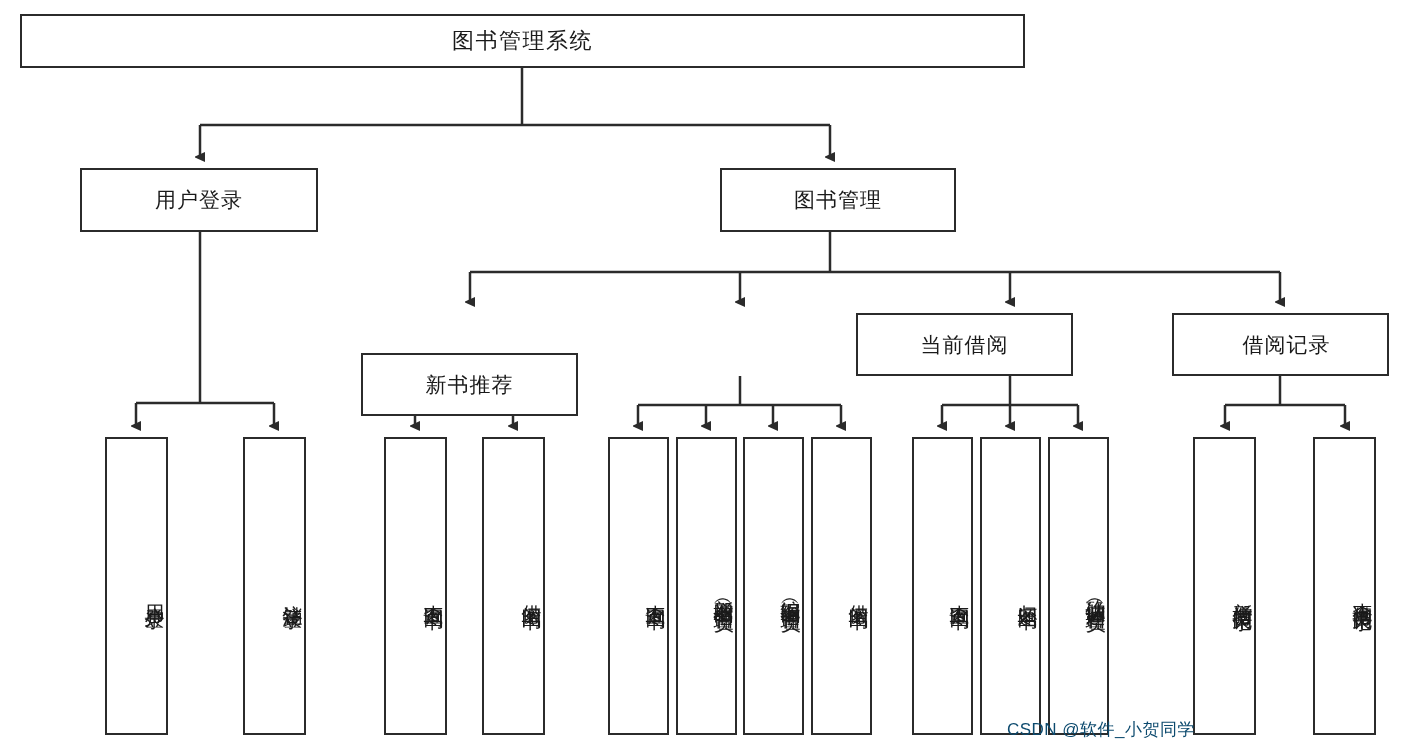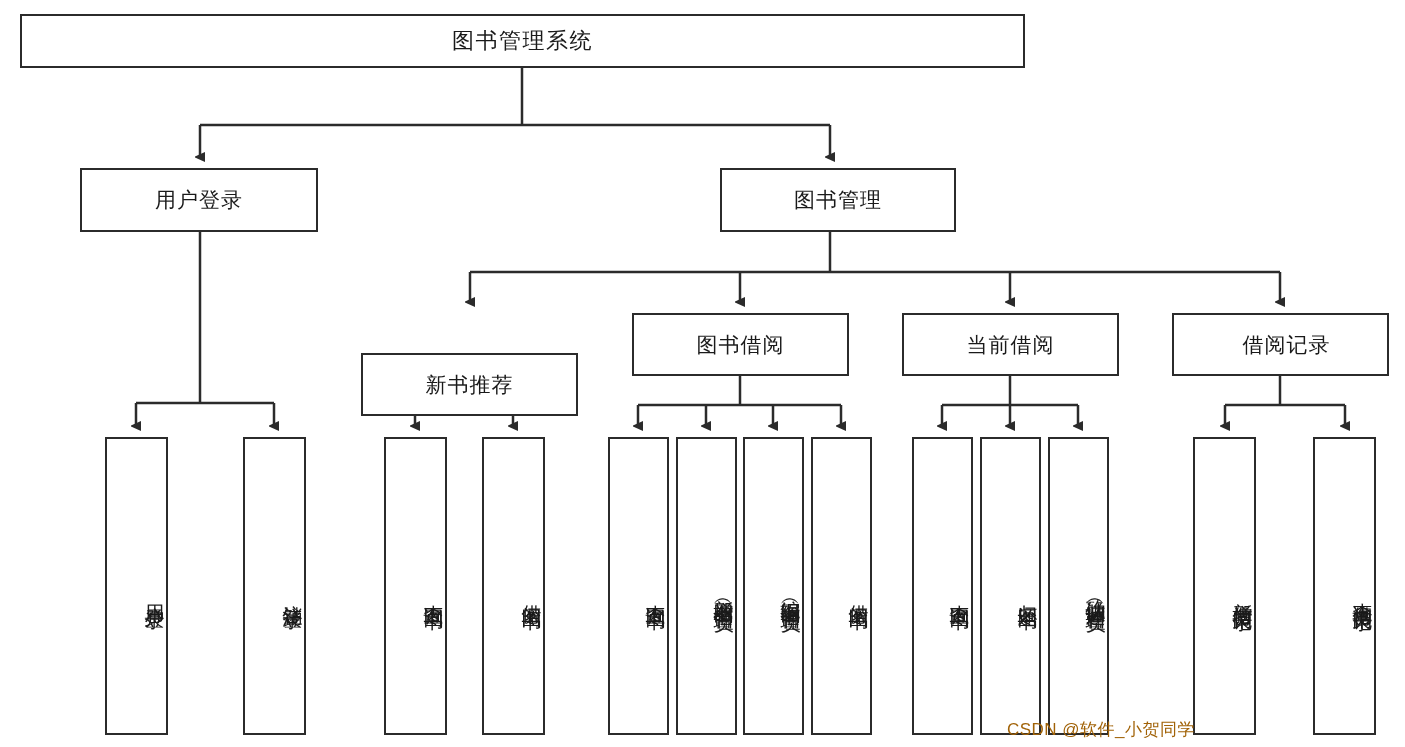--- a/index.html
+++ b/index.html
@@ -10,21 +10,21 @@
   .node{position:absolute;box-sizing:border-box;background:#ffffff;
         border:2.5px solid #2b2b2b;display:flex;align-items:center;
         justify-content:center;color:#1a1a1a;}
   .node.h{font-size:21px;letter-spacing:1px;}
   .node.root{font-size:22px;letter-spacing:1.5px;}
   .node.v{writing-mode:vertical-rl;text-orientation:upright;
           font-size:20px;letter-spacing:2px;line-height:1.18;
           padding-top:14px;align-items:flex-start;justify-content:center;}
   .node.v .txt{writing-mode:vertical-rl;text-orientation:upright;}
   .watermark{position:absolute;right:8px;bottom:6px;font-size:17px;
-             color:#a16207;letter-spacing:.5px;white-space:nowrap;}
+             color:#0c4a6e;letter-spacing:.5px;white-space:nowrap;}
 </style>
 </head>
 <body>
 
 <div id="canvas">
 
   <svg id="wires" viewBox="0 0 1405 747">
     <defs>
       <marker id="arrow" markerWidth="10" markerHeight="10" refX="5" refY="5" orient="auto" markerUnits="userSpaceOnUse">
         <path d="M0,0 L10,0 L5,11 z" fill="#2b2b2b"></path>
@@ -81,24 +81,21 @@
   <div class="node h" style="left:80px;top:168px;width:238px;height:64px;">
     <span class="txt">用户登录</span>
   </div>
   <div class="node h" style="left:720px;top:168px;width:236px;height:64px;">
     <span class="txt">图书管理</span>
   </div>
 
   <div class="node h" style="left:361px;top:313px;width:217px;height:63px;margin-top:40px;">
     <span class="txt">新书推荐</span>
   </div>
-  <div class="node h" style="left:632px;top:313px;width:217px;height:63px;">
-    <span class="txt">图书借阅</span>
-  </div>
-  <div class="node h" style="left:902px;top:313px;width:217px;height:63px;">
+  <div class="node h" style="left:856px;top:313px;width:217px;height:63px;">
     <span class="txt">当前借阅</span>
   </div>
   <div class="node h" style="left:1172px;top:313px;width:217px;height:63px;padding-left:12px;">
     <span class="txt">借阅记录</span>
   </div>
 
   <div class="node v" style="left:105px;top:437px;width:63px;height:298px;">
     <span class="txt">用户登录</span>
   </div>
   <div class="node v" style="left:243px;top:437px;width:63px;height:298px;">

